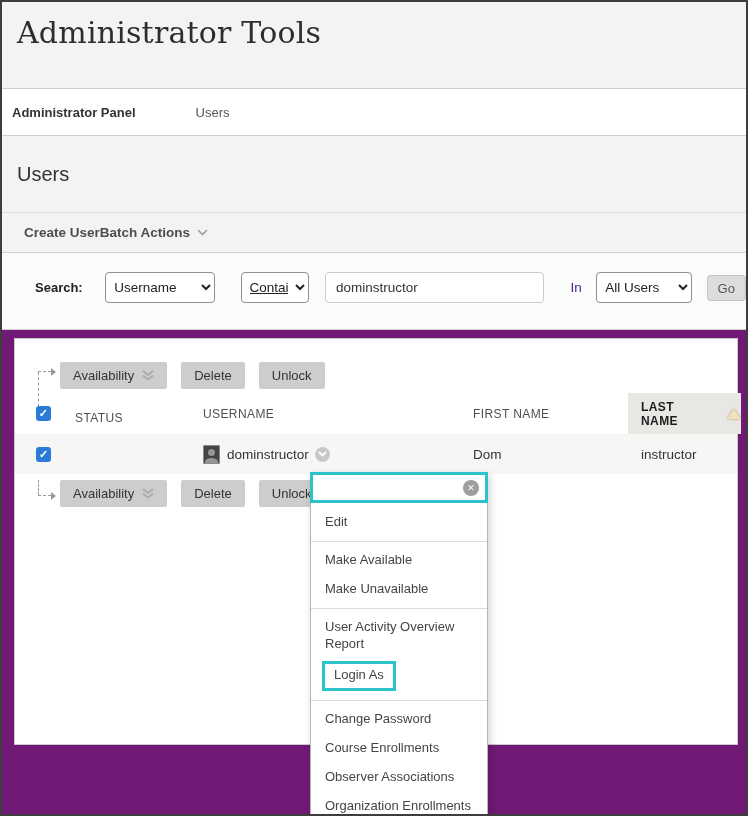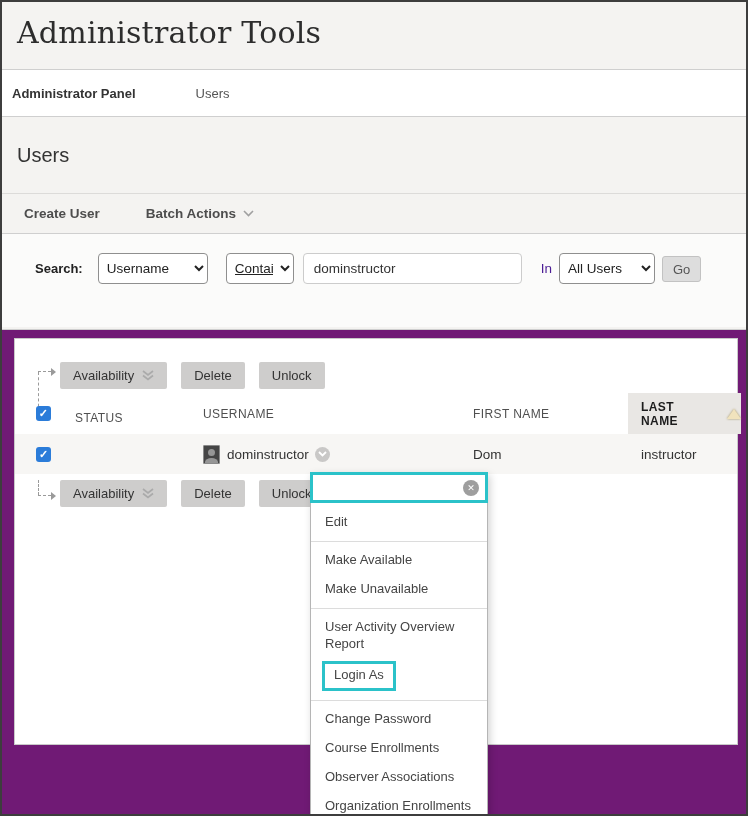--- a/index.html
+++ b/index.html
@@ -4,21 +4,21 @@
 <style>
   * { box-sizing: border-box; }
   html,body { margin:0; padding:0; background:#fff; }
   .page {
     position:relative; width:748px; height:816px;
     border:2px solid #3d3d3d; background:#f4f3f1; overflow:hidden;
     font-family:"Liberation Sans", sans-serif; color:#333;
   }
 
   
-  .app-header { height:67px; }
+  .app-header { height:86px; }
   .app-title {
     margin:0; padding:13px 0 0 15px;
     font-family:"DejaVu Serif", serif; font-weight:400;
     font-size:30px; color:#2d2d2d; letter-spacing:.2px;
   }
 
   
   .breadcrumb {
     height:48px; background:#fff;
     border-top:1px solid #cfcfcf; border-bottom:1px solid #cfcfcf;
@@ -31,26 +31,26 @@
   .users-heading-section { height:76px; display:flex; align-items:center; padding-left:15px; }
   .users-heading { margin:0; font-size:20px; font-weight:400; color:#333; }
 
   
   .action-bar {
     height:40px; border-top:1px solid #dcdbd9;
     display:flex; align-items:center; padding-left:22px;
     font-size:13.5px; color:#4d4d4d;
   }
   .create-user { font-weight:bold; cursor:pointer; }
-  .batch-actions { margin-left:46px; font-weight:bold; display:flex; align-items:center; gap:7px; cursor:pointer; }
+  .batch-actions { font-weight:bold; display:flex; align-items:center; gap:7px; cursor:pointer; }
 
   
   .search-bar {
     height:94px; background:#fbfbfa; border-top:1px solid #cfcfcf;
-    display:flex; align-items:flex-start; padding:19px 0 0 33px;
+    display:flex; align-items:flex-start; padding:19px 0 0 33px;justify-content:space-between;
   }
   .search-label { font-weight:bold; font-size:13px; color:#222; line-height:31px; }
   .sel {
     height:31px; border:1px solid #8f8f8f; border-radius:4px; background:#fff;
     font-size:13.5px; color:#222; padding:0 4px; font-family:inherit;
   }
   .sel-criteria { width:110px; margin-left:15px; }
   .sel-operator { width:68px; margin-left:18px;text-decoration:underline; }
   .search-query {
     width:219px; height:31px; margin-left:9px;

